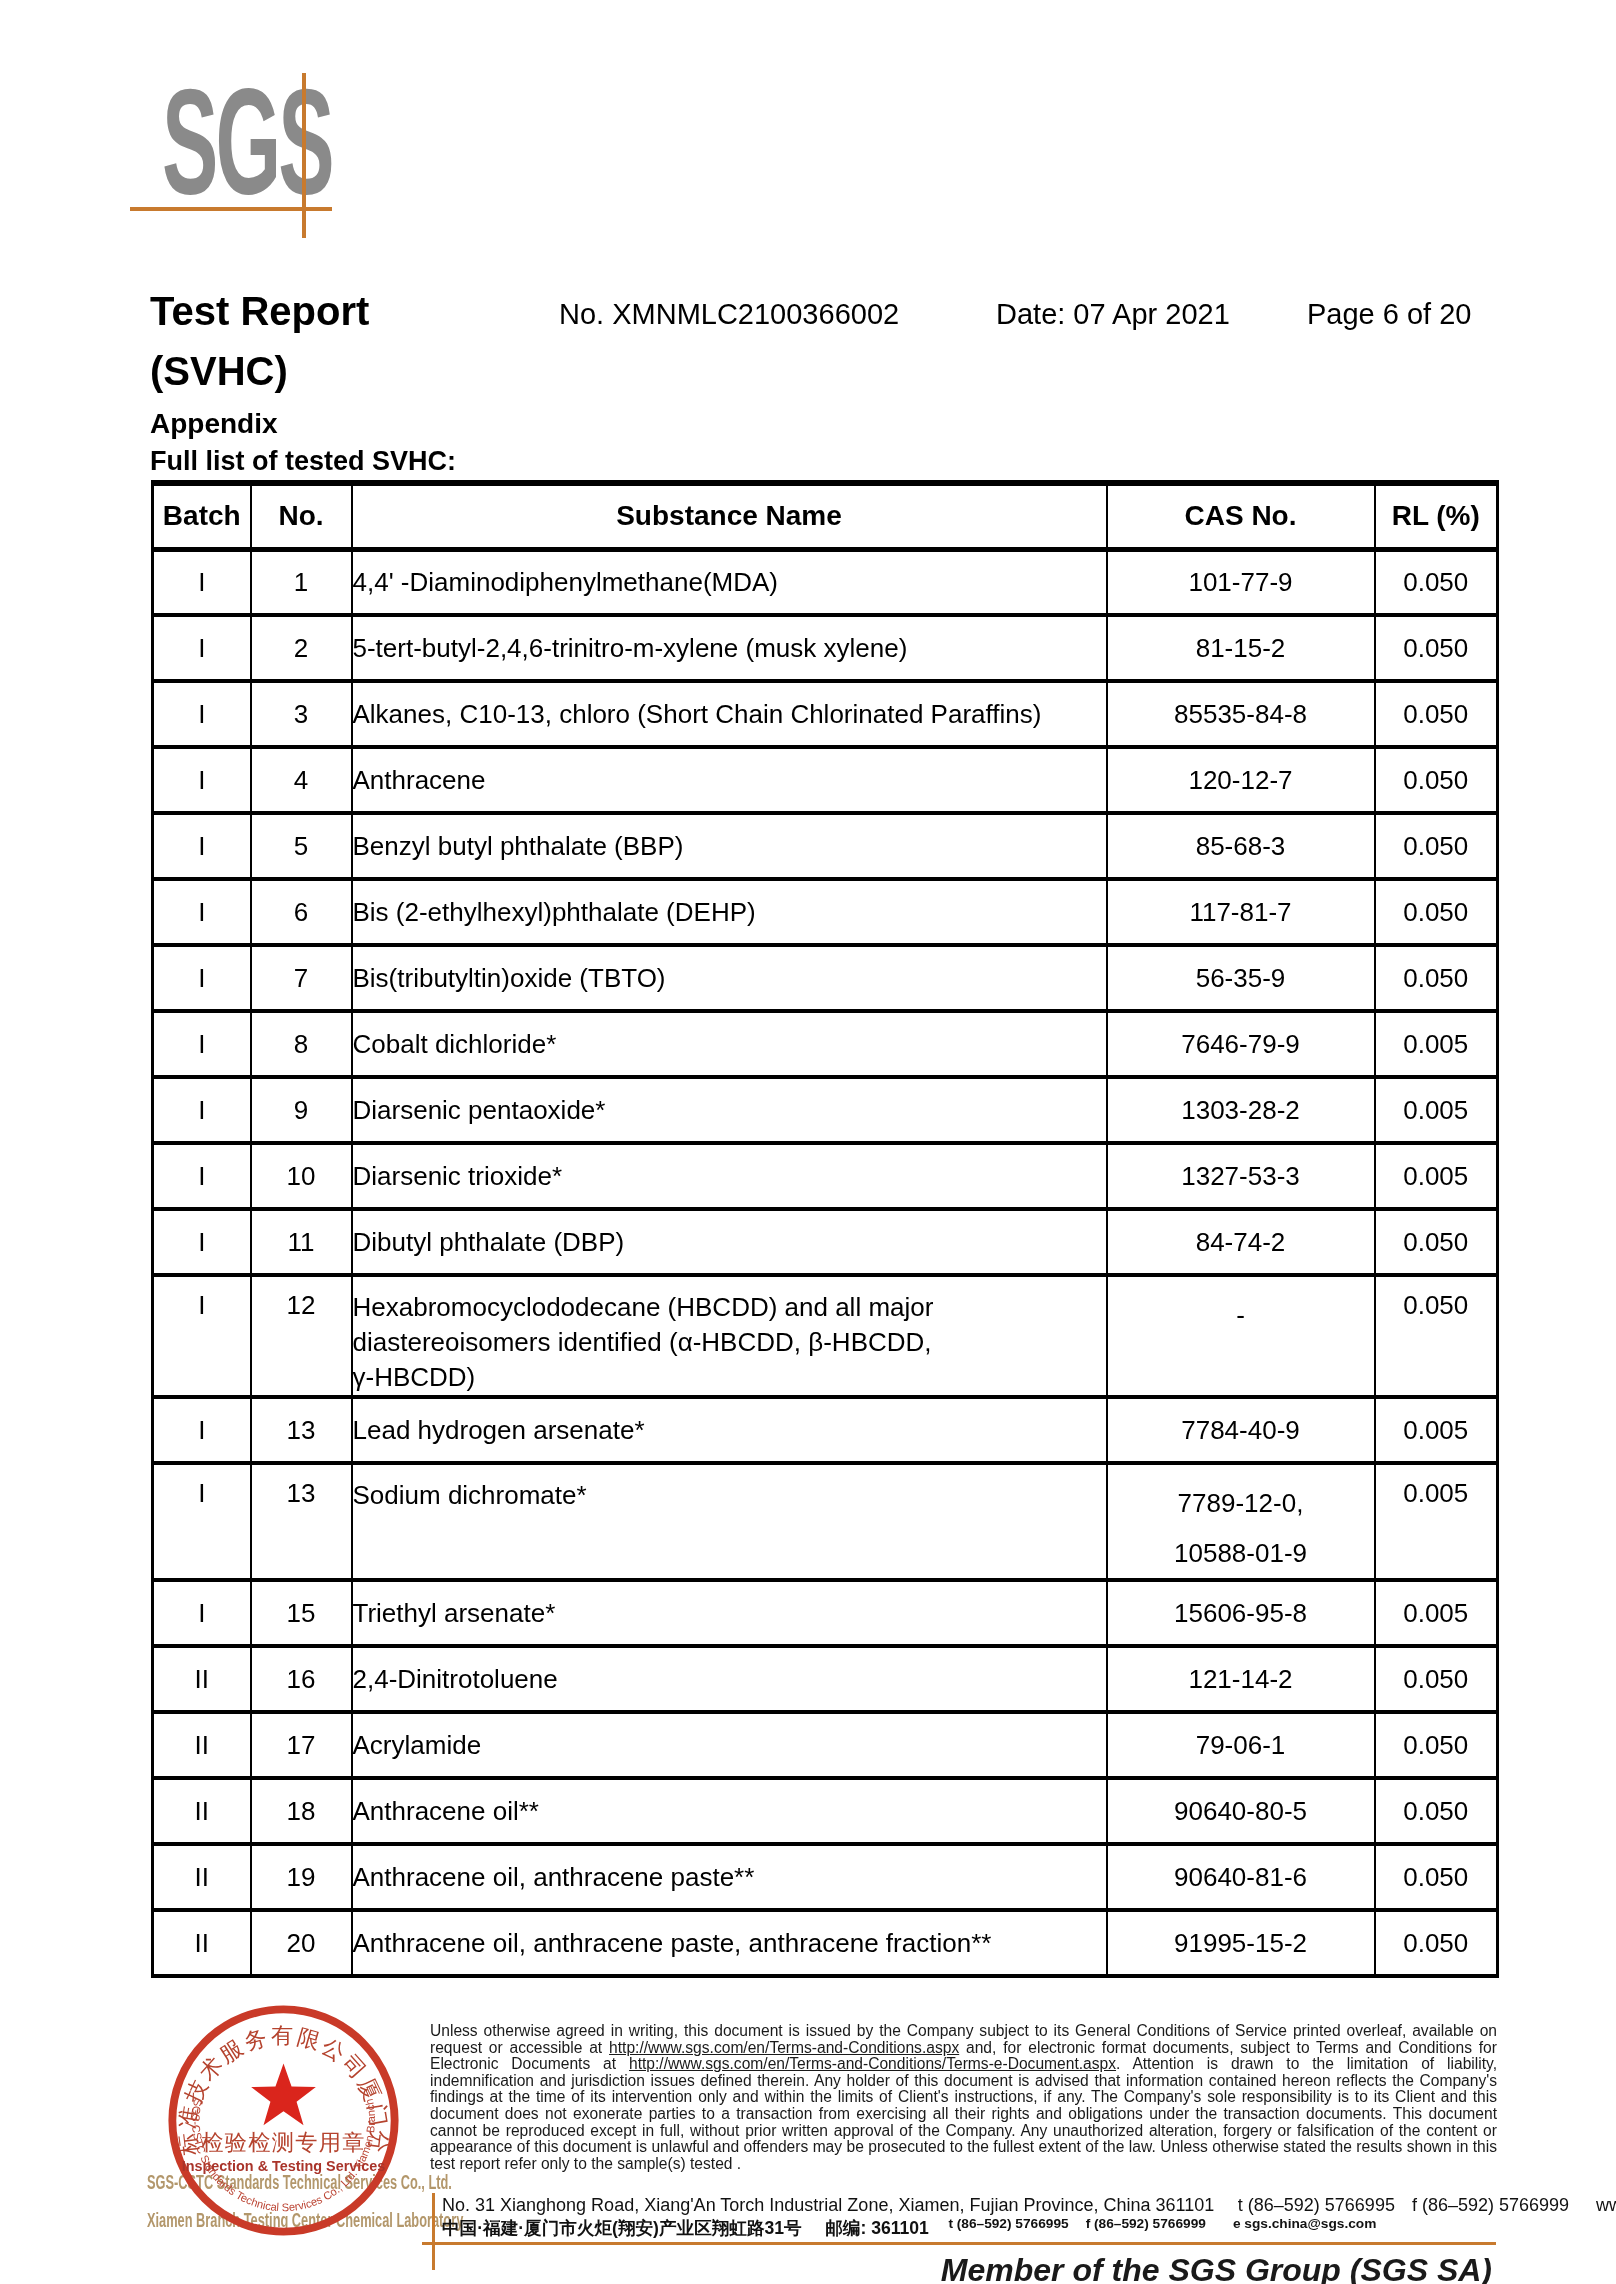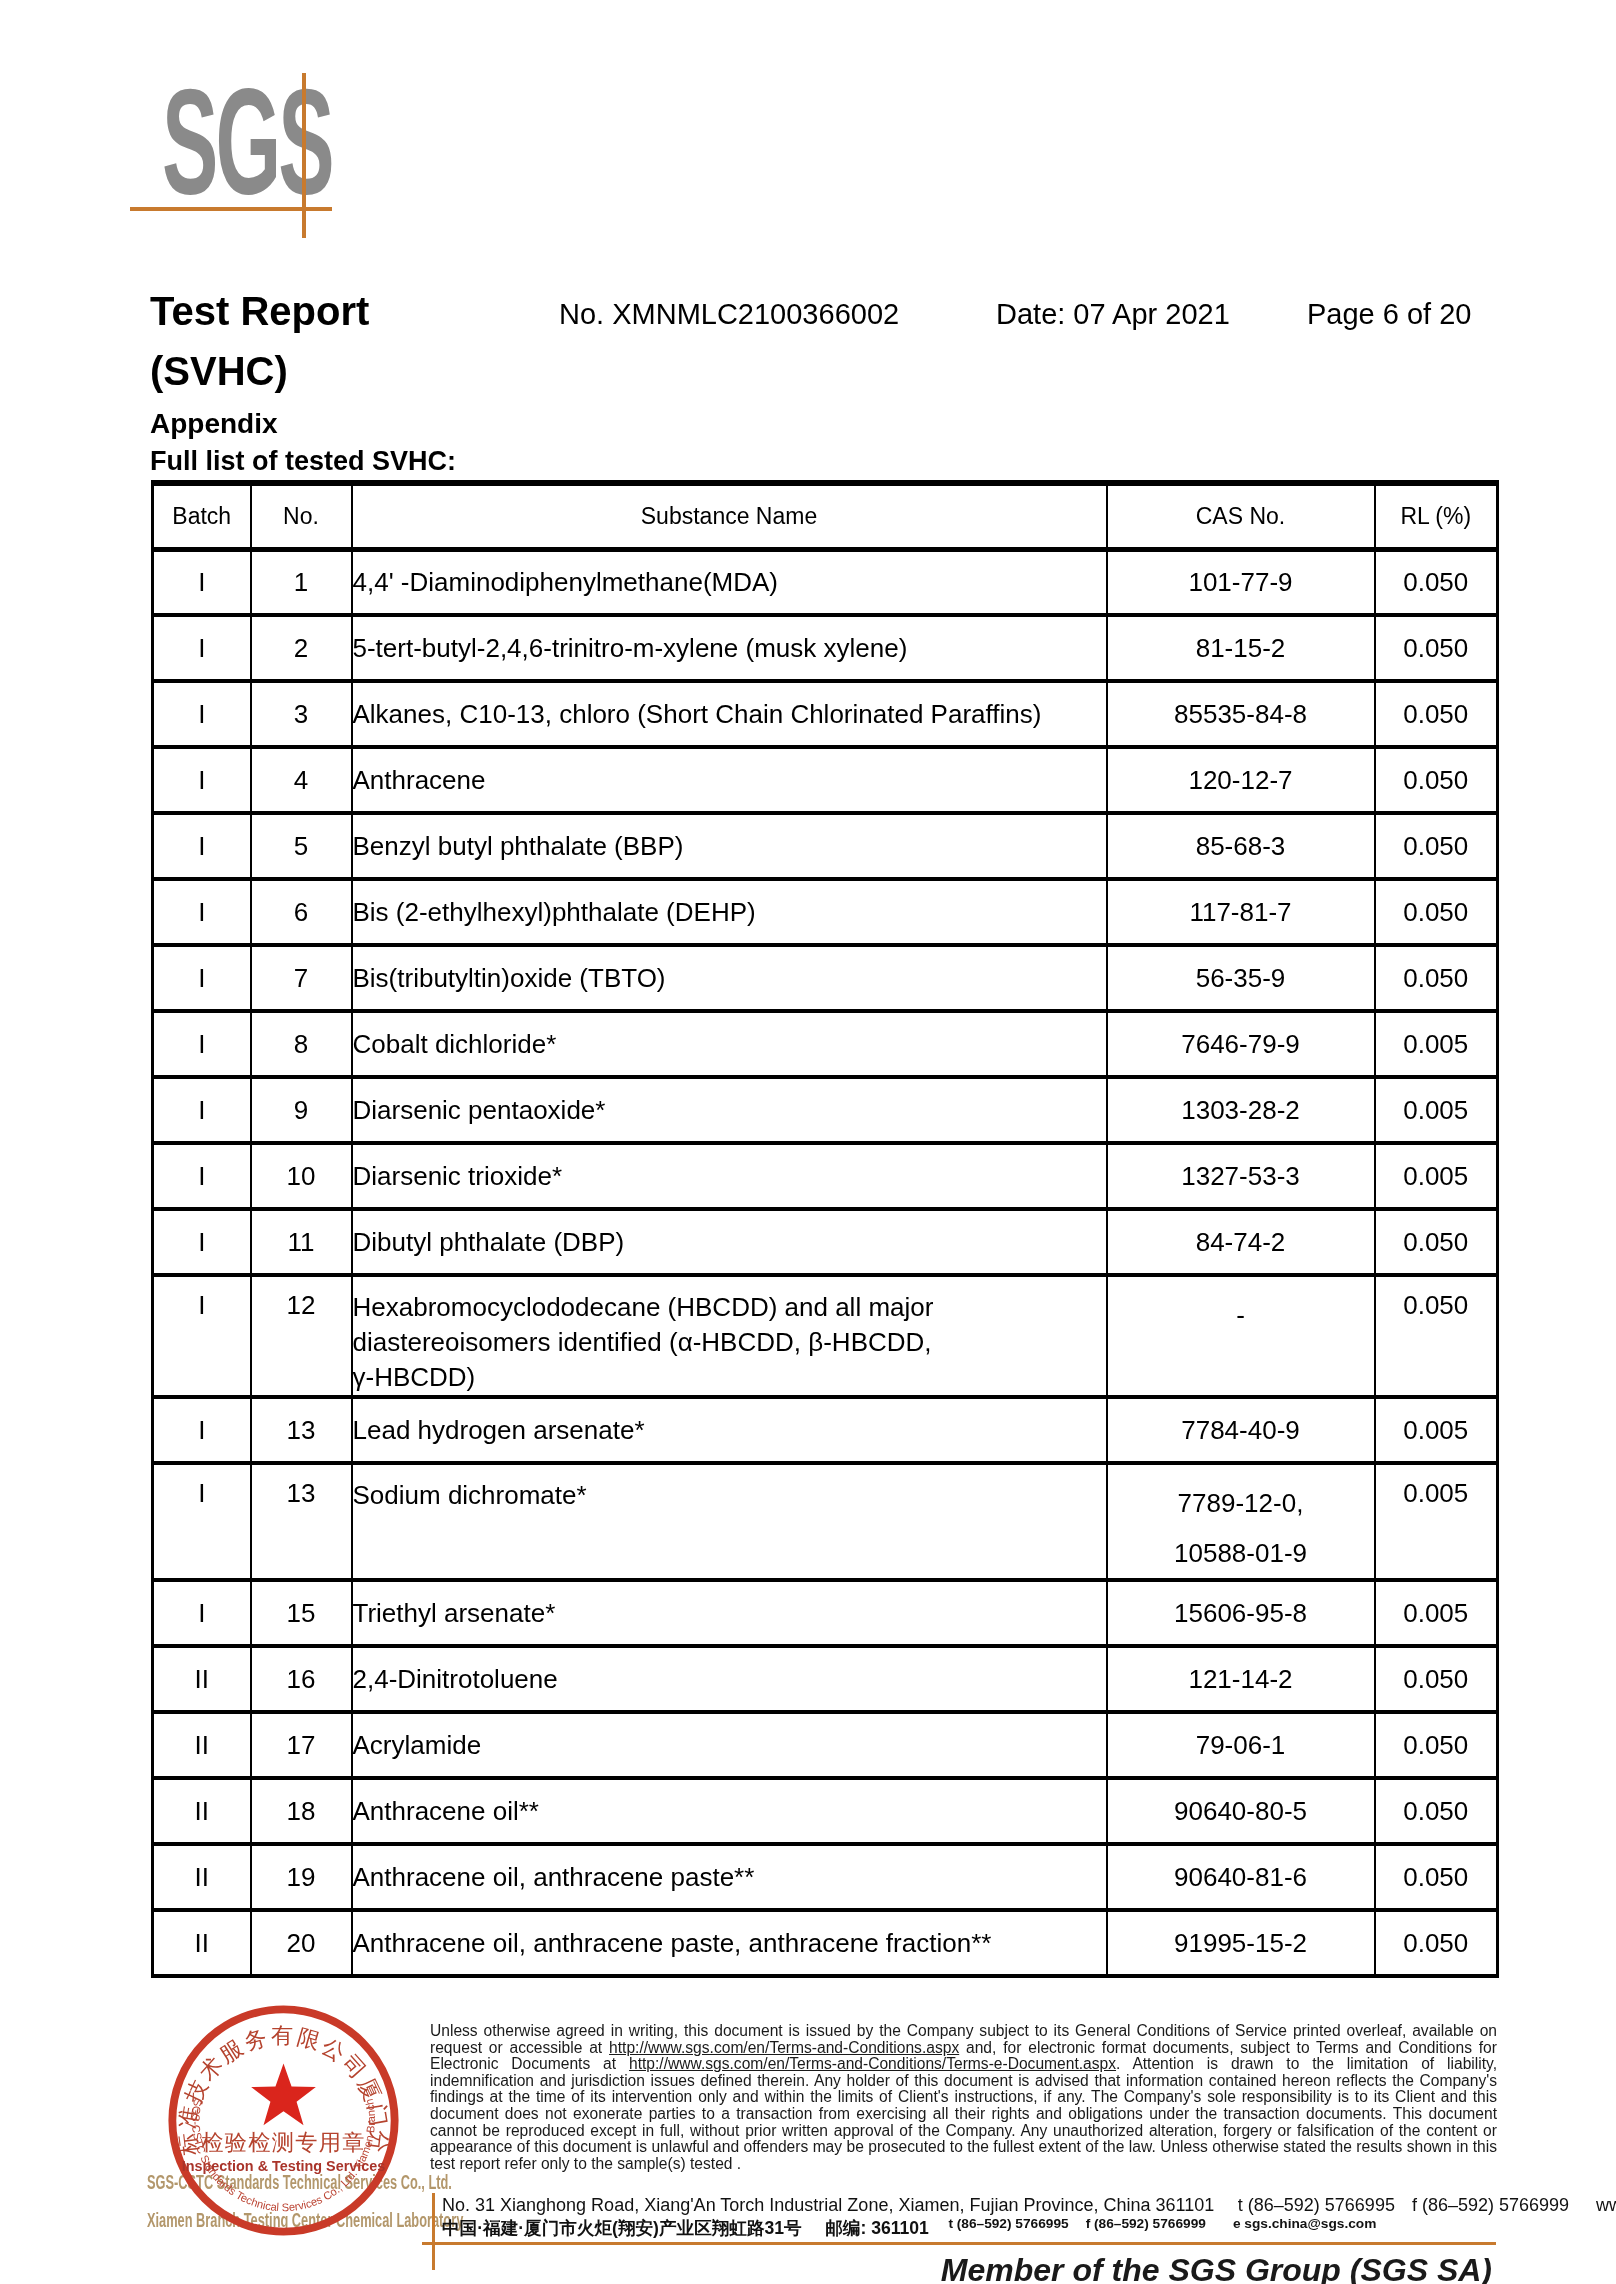--- a/index.html
+++ b/index.html
@@ -24,21 +24,21 @@
   .appendix{position:absolute; left:150px; top:408px; font-size:28px; font-weight:bold;}
   .fulllist{position:absolute; left:150px; top:446px; font-size:27px; font-weight:bold;}
   
   table.svhc{
     position:absolute; left:151px; top:480px; width:1345px;
     border-collapse:collapse; table-layout:fixed;
     border:3.3px solid #000; font-size:26px;
   }
   table.svhc th{
     border:2px solid #000; border-top:6.5px solid #000; border-bottom:5.2px solid #000;
-    font-size:23px; font-weight:normal; height:51px; text-align:center; padding:0;
+    font-size:28px; font-weight:bold; height:51px; text-align:center; padding:0;
   }
   table.svhc td{
     border:2px solid #000; border-top:4.6px solid #000; border-bottom:4.6px solid #000;
     padding:0; vertical-align:middle;
   }
   table.svhc tr{height:66px;}
   table.svhc tr.tall{height:116px;}
   table.svhc tr.tall td{vertical-align:top; padding-top:13px;}
   td.c{text-align:center;}
   td.sub{text-align:left; padding-left:6.5px; white-space:pre-line; line-height:35px;}

